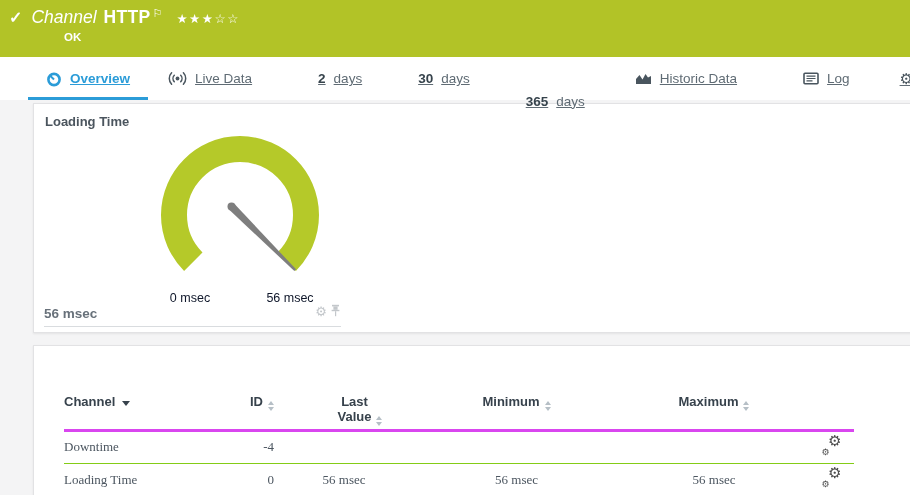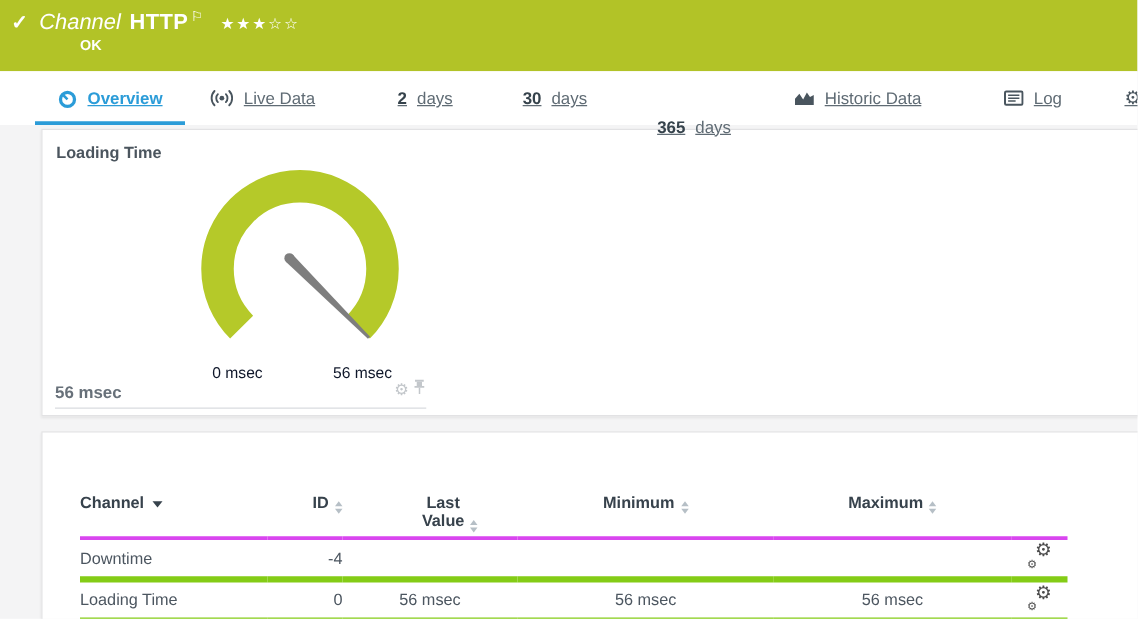--- a/index.html
+++ b/index.html
@@ -87,21 +87,21 @@
   .tile-gear { font-size:13px; line-height:12px; }
 
   
   .table-panel { padding:28px 0 0 30px; height:200px; }
   table { border-collapse:collapse; font-size:13px; color:#4c5660; }
   th {
     font-weight:bold; color:#37424c; font-size:13px;
     vertical-align:top; padding-top:20px; height:56px;
     border-bottom:3px solid #d946ef;
   }
-  td { height:33px; border-bottom:5px solid #84cc16; }
+  td { height:33px; border-bottom:1px solid #84cc16;font-family:Liberation Serif, serif; }
   .col-channel { width:150px; text-align:left; }
   .col-id { width:60px; text-align:right; }
   .col-last { width:140px; text-align:center; }
   .col-min { width:205px; text-align:center; }
   .col-max { width:190px; text-align:center; }
   .col-act { width:45px; text-align:center; }
   .pre { white-space:pre-line; display:inline-block; text-align:center; line-height:15px;margin-left:32px; }
 
   .sort-stack { display:inline-flex; flex-direction:column; gap:2px; margin-left:5px; vertical-align:1px; }
   .tri-up { width:0; height:0; border-left:3.5px solid transparent; border-right:3.5px solid transparent; border-bottom:4px solid #b6bfc6; }

